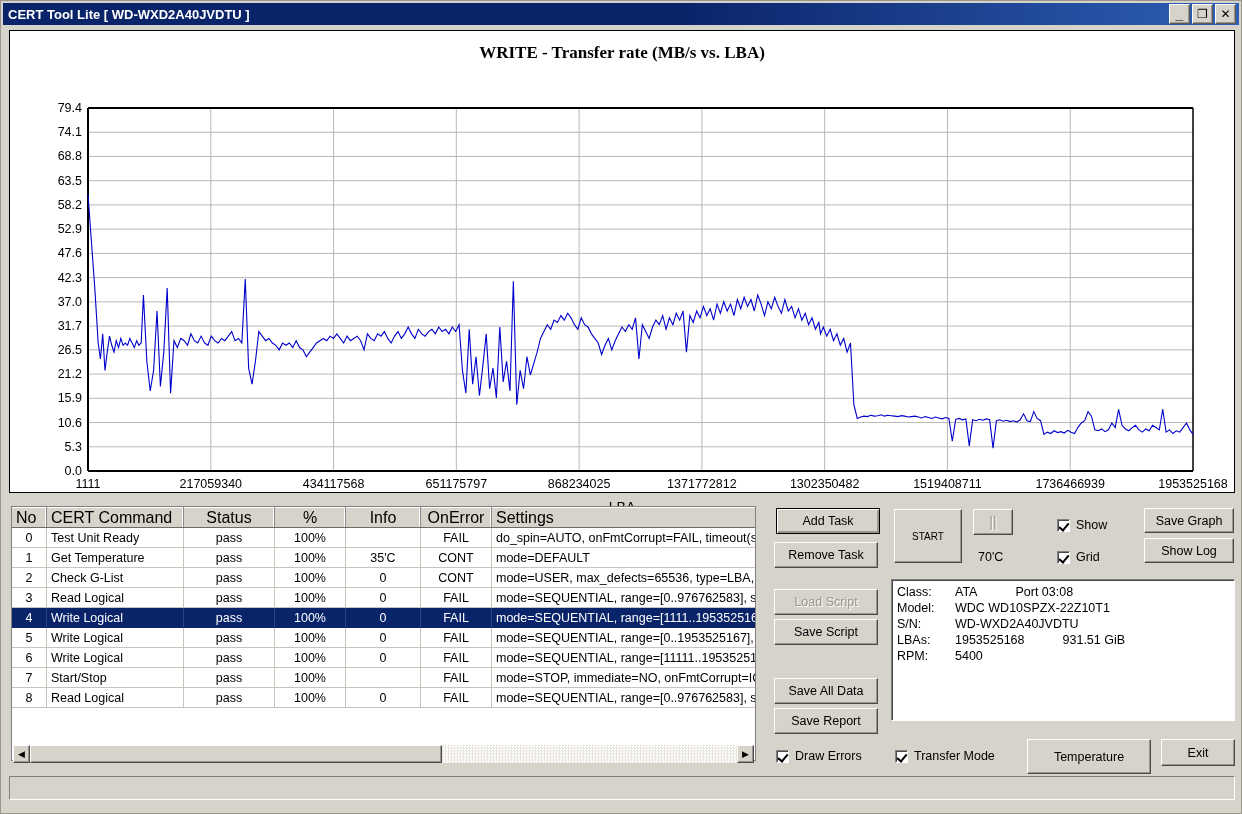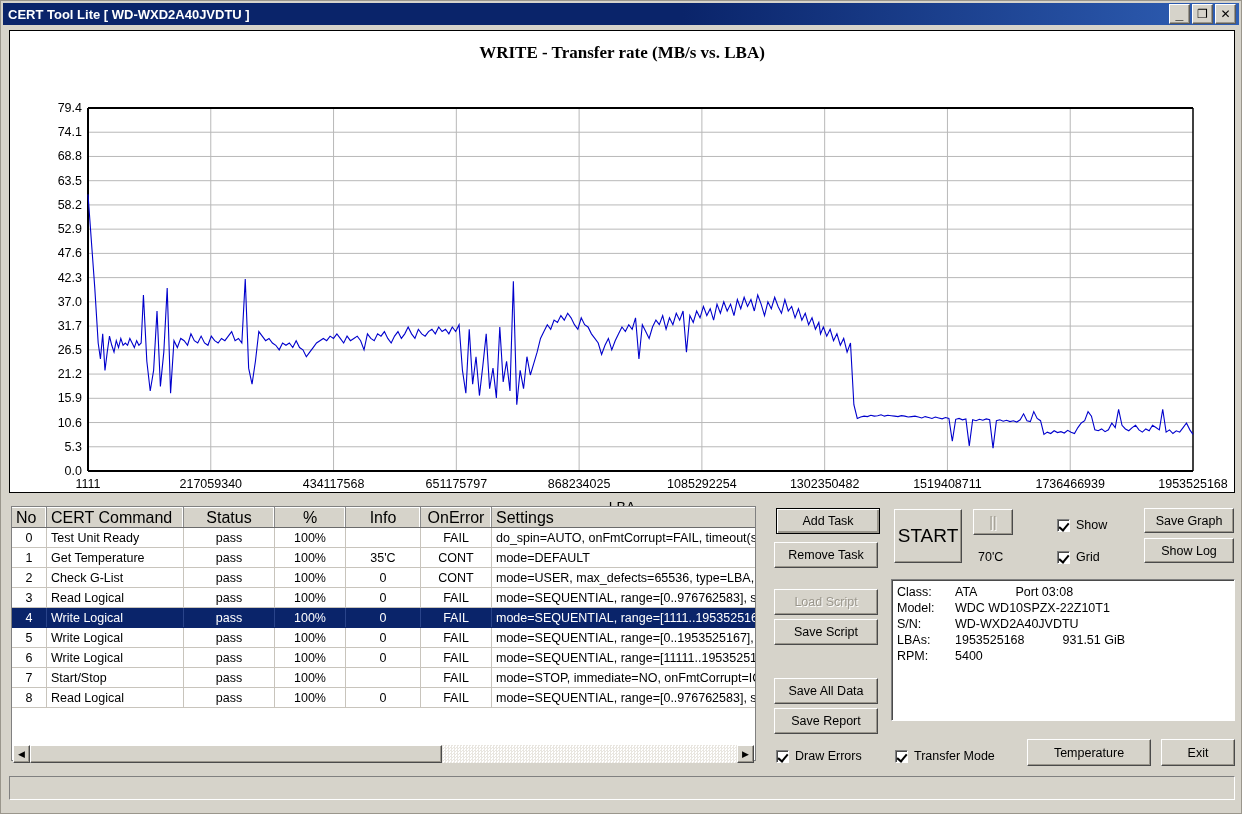--- a/index.html
+++ b/index.html
@@ -252,21 +252,21 @@
           <div class="ytick" style="top: 391.539px; right: 1152px;">10.6</div>
           <div class="ytick" style="top: 415.77px; right: 1152px;">5.3</div>
           <div class="ytick" style="top: 440px; right: 1152px;">0.0</div>
         </div>
       <div id="ticks-x">
           <div class="xtick" style="left: 78px; top: 446px;">1111</div>
           <div class="xtick" style="left: 200.778px; top: 446px;">217059340</div>
           <div class="xtick" style="left: 323.556px; top: 446px;">434117568</div>
           <div class="xtick" style="left: 446.333px; top: 446px;">651175797</div>
           <div class="xtick" style="left: 569.111px; top: 446px;">868234025</div>
-          <div class="xtick" style="left: 691.889px; top: 446px;">1085292254</div>
+          <div class="xtick" style="left: 691.889px; top: 446px;">1371772812</div>
           <div class="xtick" style="left: 814.667px; top: 446px;">1302350482</div>
           <div class="xtick" style="left: 937.444px; top: 446px;">1519408711</div>
           <div class="xtick" style="left: 1060.22px; top: 446px;">1736466939</div>
           <div class="xtick" style="left: 1183px; top: 446px;">1953525168</div>
         </div>
       <div id="xlabel" style="top: 468px;">LBA</div>
     </div>
   </div>
 
   <div id="table-panel">
@@ -376,21 +376,21 @@
     <div class="sb-arrow">▶</div>
   </div>
 
   <div class="btn default" style="left:775px; top:507px; width:104px; height:26px;">Add Task</div>
   <div class="btn" style="left:773px; top:541px; width:104px; height:26px;">Remove Task</div>
   <div class="btn disabled" style="left:773px; top:588px; width:104px; height:26px;">Load Script</div>
   <div class="btn" style="left:773px; top:618px; width:104px; height:26px;">Save Script</div>
   <div class="btn" style="left:773px; top:677px; width:104px; height:26px;">Save All Data</div>
   <div class="btn" style="left:773px; top:707px; width:104px; height:26px;">Save Report</div>
 
-  <div class="btn" style="left:893px; top:508px; width:68px; height:54px; font-size:19px;">START</div>
+  <div class="btn" style="left:893px; top:508px; width:68px; height:54px; font-size:10px;">START</div>
   <div class="btn disabled" style="left:972px; top:508px; width:40px; height:26px; font-size:14px;">||</div>
   <div id="temp-label" style="left:977px; top:549px;">70'C</div>
 
   <div class="cbox" style="left:1056px; top:517px;">
     <span class="box checked"></span>
     <span>Show</span>
   </div>
   <div class="cbox" style="left:1056px; top:549px;">
     <span class="box checked"></span>
     <span>Grid</span>
@@ -426,17 +426,17 @@
 
   <div class="cbox" style="left:775px; top:748px;">
     <span class="box checked"></span>
     <span>Draw Errors</span>
   </div>
   <div class="cbox" style="left:894px; top:748px;">
     <span class="box checked"></span>
     <span>Transfer Mode</span>
   </div>
 
-  <div class="btn" style="left:1026px; top:738px; width:124px; height:27px;">Temperature</div>
+  <div class="btn" style="left:1026px; top:738px; width:124px; height:35px;">Temperature</div>
   <div class="btn" style="left:1160px; top:738px; width:74px; height:27px;text-align:center;">Exit</div>
 
   <div id="statusbar"></div>
 </div>
 
 </body></html>

